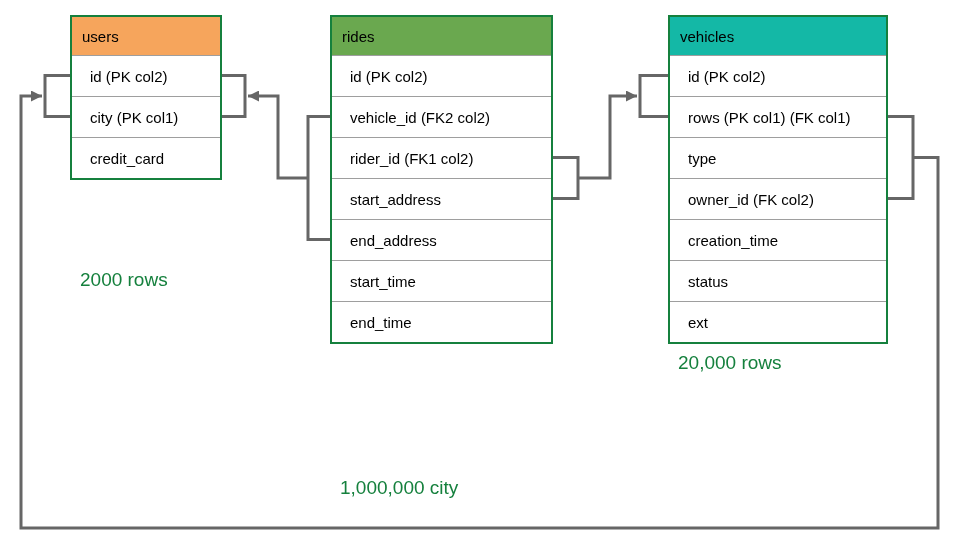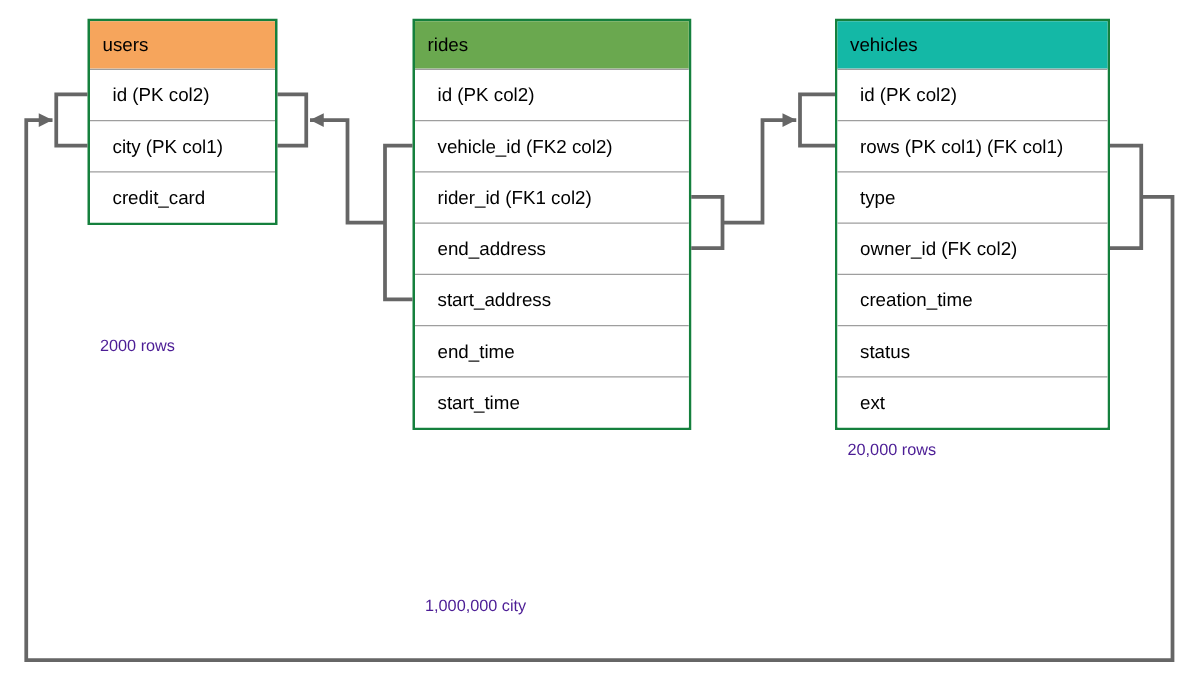--- a/index.html
+++ b/index.html
@@ -36,22 +36,22 @@
     display: flex;
     align-items: center;
     padding-left: 18px;
     font-size: 15px;
     color: #000000;
     box-sizing: border-box;
     background: #ffffff;
   }
   .rowcount {
     position: absolute;
-    font-size: 13px;
-    color: #4c1d95;
+    font-size: 19px;
+    color: #15803d;
   }
   .rowcount-users    { left: 80px;  top: 269px; }
   .rowcount-rides    { left: 340px; top: 477px; }
   .rowcount-vehicles { left: 678px; top: 352px; }
   svg.wires {
     position: absolute;
     left: 0; top: 0;
     width: 960px; height: 540px;
     pointer-events: none;
   }
@@ -73,24 +73,24 @@
     <div class="row">city (PK col1)</div>
     <div class="row">credit_card</div>
   </div>
   <div class="rowcount rowcount-users">2000 rows</div>
 
   <div class="tbl tbl-rides">
     <div class="hdr" style="background-color: rgb(106, 168, 79);">rides</div>
     <div class="row">id (PK col2)</div>
     <div class="row">vehicle_id (FK2 col2)</div>
     <div class="row">rider_id (FK1 col2)</div>
+    <div class="row">start_address</div>
     <div class="row">end_address</div>
-    <div class="row">start_address</div>
+    <div class="row">start_time</div>
     <div class="row">end_time</div>
-    <div class="row">start_time</div>
   </div>
   <div class="rowcount rowcount-rides">1,000,000 city</div>
 
   <div class="tbl tbl-vehicles">
     <div class="hdr" style="background-color: #14b8a6;">vehicles</div>
     <div class="row">id (PK col2)</div>
     <div class="row">rows (PK col1) (FK col1)</div>
     <div class="row">type</div>
     <div class="row">owner_id (FK col2)</div>
     <div class="row">creation_time</div>

